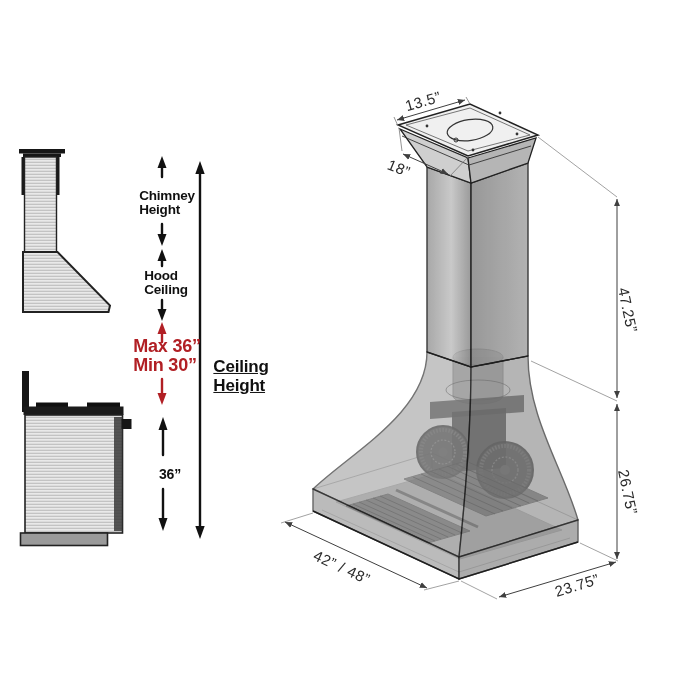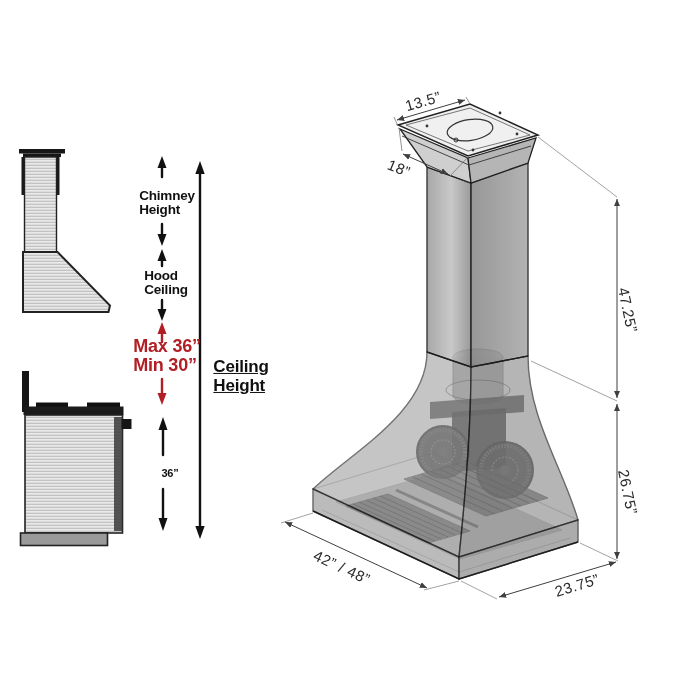--- a/index.html
+++ b/index.html
@@ -190,21 +190,21 @@
 
 <span class="lbl" style="left:166px;top:283px;font-size:13.5px;">Hood
 Ceiling</span>
 
 <span class="lbl red" style="left:167px;top:356px;font-size:18px;">Max 36”
 Min 30”</span>
 
 <span class="lbl big" style="left:241px;top:376px;text-decoration:underline;">Ceiling
 Height</span>
 
-<span class="lbl" style="left:170px;top:474px;font-size:11px;">36”</span>
+<span class="lbl" style="left:170px;top:474px;font-size:14px;">36”</span>
 
 <span class="dim" style="left:423px;top:101px;transform:translate(-50%,-50%) rotate(-16deg);">13.5”</span>
 
 <span class="dim" style="left:399px;top:168px;transform:translate(-50%,-50%) rotate(22deg);">18”</span>
 
 <span class="dim" style="left:628px;top:310px;transform:translate(-50%,-50%) rotate(78deg);">47.25”</span>
 
 <span class="dim" style="left:628px;top:492px;transform:translate(-50%,-50%) rotate(78deg);">26.75”</span>
 
 <span class="dim" style="left:342px;top:567px;transform:translate(-50%,-50%) rotate(25deg);">42” / 48”</span>

